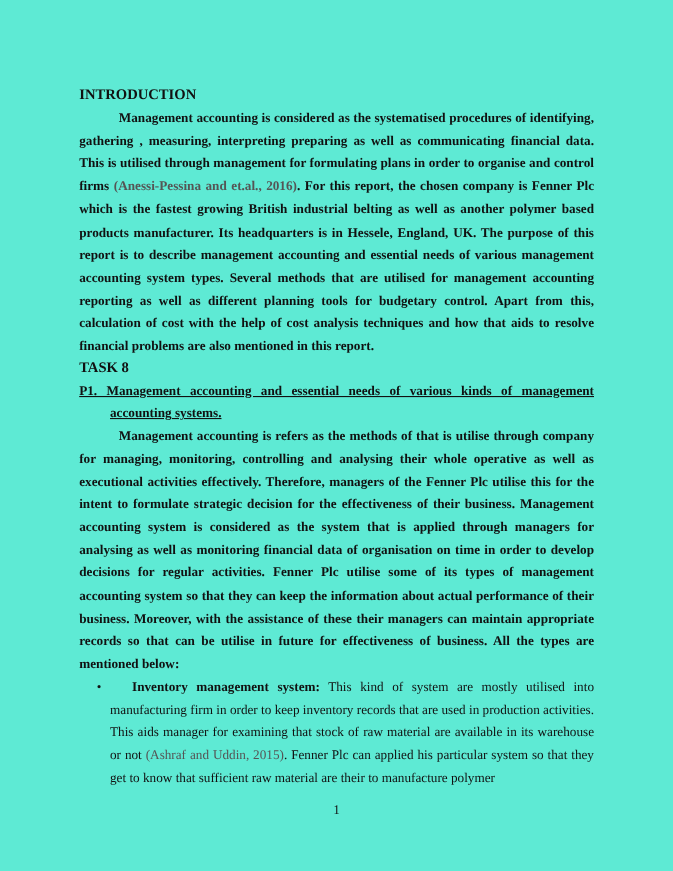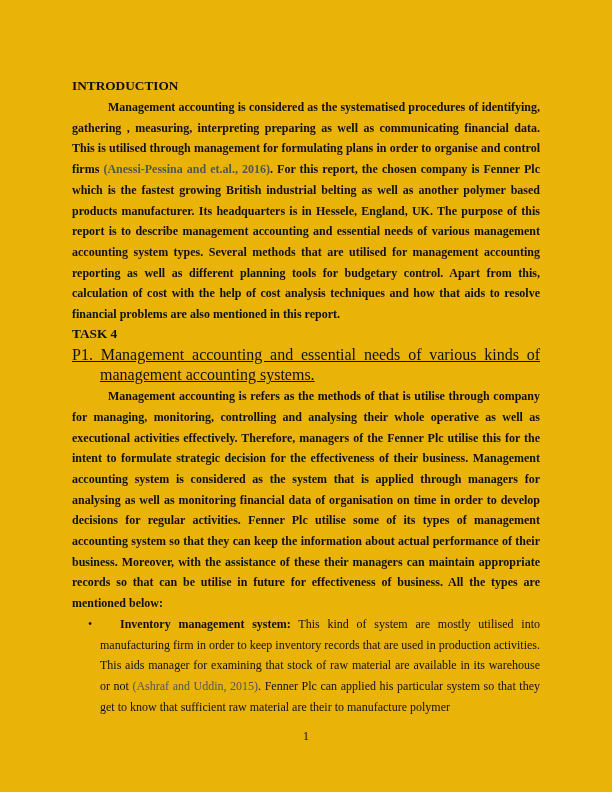--- a/index.html
+++ b/index.html
@@ -1,43 +1,43 @@
 <!DOCTYPE html>
 <html><head>
   <meta charset="utf-8">
   <style>
     html, body { margin: 0; padding: 0; background: #ffffff; }
     body { width: 612px; height: 792px; position: relative; overflow: hidden;
            font-family: "Liberation Serif", serif; color: #111; }
-    .page { position: absolute; left: 0; top: 0; width: 612px; height: 792px; background: #eab308; }
+    .page { position: absolute; left: 0; top: 0; width: 612px; height: 792px; background: #5eead4; }
     .content { position: absolute; left: 72px; top: 77px; width: 468px; }
     h1.heading { font-size: 13.3px; font-weight: bold; margin: 0 0 2px 0; line-height: 18px; }
     p.body { font-size: 12px; line-height: 20.7px; margin: 0; text-align: justify; }
     p.indent { text-indent: 36px; font-weight: bold; }
     .cite { color: #555; }
     .task-heading { margin-top: 8px; margin-bottom: 6px; }
-    .subheading { font-size: 16px; line-height: 20.7px; text-decoration: underline; text-align: justify;
-                  padding-left: 28px; text-indent: -28px; margin: 0; }
+    .subheading { font-size: 12px; line-height: 20.7px; text-decoration: underline; text-align: justify;
+                  padding-left: 28px; text-indent: -28px; margin: 0; font-weight: bold; }
     ul.bullets { margin: 0; padding: 0; list-style: none; }
     ul.bullets li { position: relative; padding-left: 28px; margin-left: 0; }
     .bullet-dot { position: absolute; left: 16px; top: 0; font-size: 12px; line-height: 20.7px; }
     .bold { font-weight: bold; margin-left: 20px; }
     .page-number { position: absolute; left: 0; width: 612px; top: 729px; text-align: center;
                    font-size: 12px; }
   </style>
 </head>
 <body>
 
 <div class="page">
   <div class="content">
 
     <h1 class="heading">INTRODUCTION</h1>
     <p class="body indent"><span>Management accounting is considered as the systematised procedures of identifying, gathering , measuring, interpreting preparing as well as communicating financial data. This is utilised through management for formulating plans in order to organise and control firms </span><span class="cite">(Anessi-Pessina and et.al., 2016)</span><span>. For this report, the chosen company is Fenner Plc which is the fastest growing British industrial belting as well as another polymer based products manufacturer. Its headquarters is in Hessele, England, UK.  The purpose of this report is to describe management accounting and essential needs of various management accounting system types. Several methods that are utilised for management accounting reporting as well as different planning tools for budgetary control. Apart from this, calculation of cost with the help of cost analysis techniques and how that aids to resolve financial problems are also mentioned in this report.</span></p>
 
-    <h1 class="heading task-heading">TASK 4</h1>
+    <h1 class="heading task-heading">TASK 8</h1>
     <p class="subheading">P1. Management accounting and essential needs of various kinds of management accounting systems.</p>
     <p class="body indent">Management accounting is refers as the methods of that is utilise through company for managing, monitoring, controlling and analysing their whole operative as well as executional activities effectively. Therefore, managers of the Fenner Plc utilise this for the intent to formulate strategic decision for the effectiveness of their business. Management accounting system is considered as the system that is applied through managers for analysing as well as monitoring financial data of organisation on time in order to develop decisions for  regular activities. Fenner Plc utilise some of its types of management accounting system so that they can keep the information about actual performance of their business. Moreover, with the assistance of these their managers can maintain appropriate records so that can be utilise in future for effectiveness of business. All the types are mentioned below:</p>
 
     <ul class="bullets">
       <li>
         <span class="bullet-dot">•</span>
         <p class="body"><span class="bold">Inventory management system:</span><span> This kind of system are mostly utilised into manufacturing firm in order to keep inventory records that are used in production activities. This aids manager for examining that stock of raw material are available in its warehouse or not </span><span class="cite">(Ashraf and Uddin, 2015)</span><span>. Fenner Plc can applied his particular system so that they get to know that sufficient raw material are their  to manufacture polymer</span></p>
       </li>
     </ul>
   </div>

